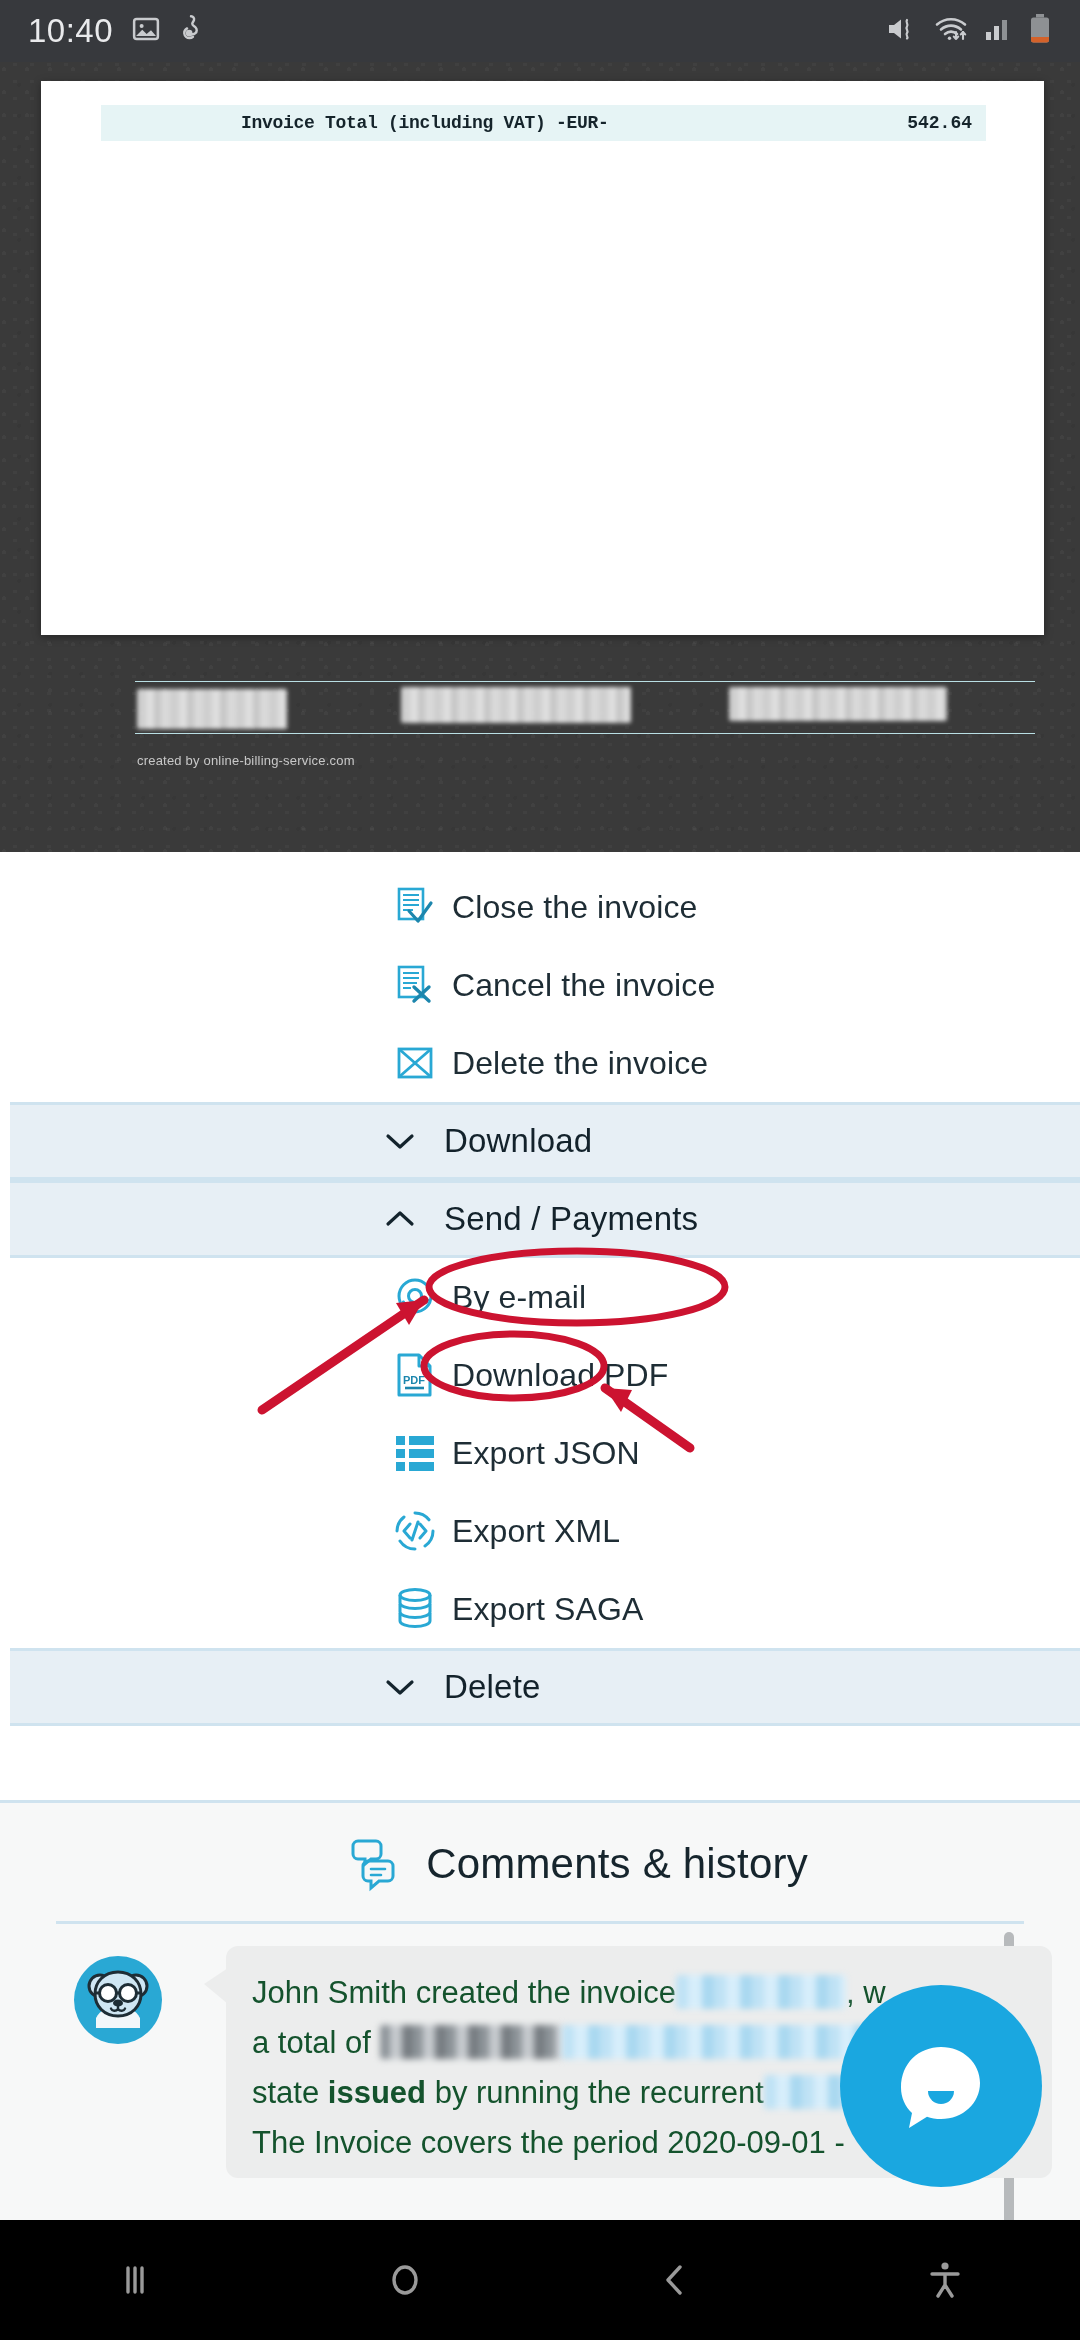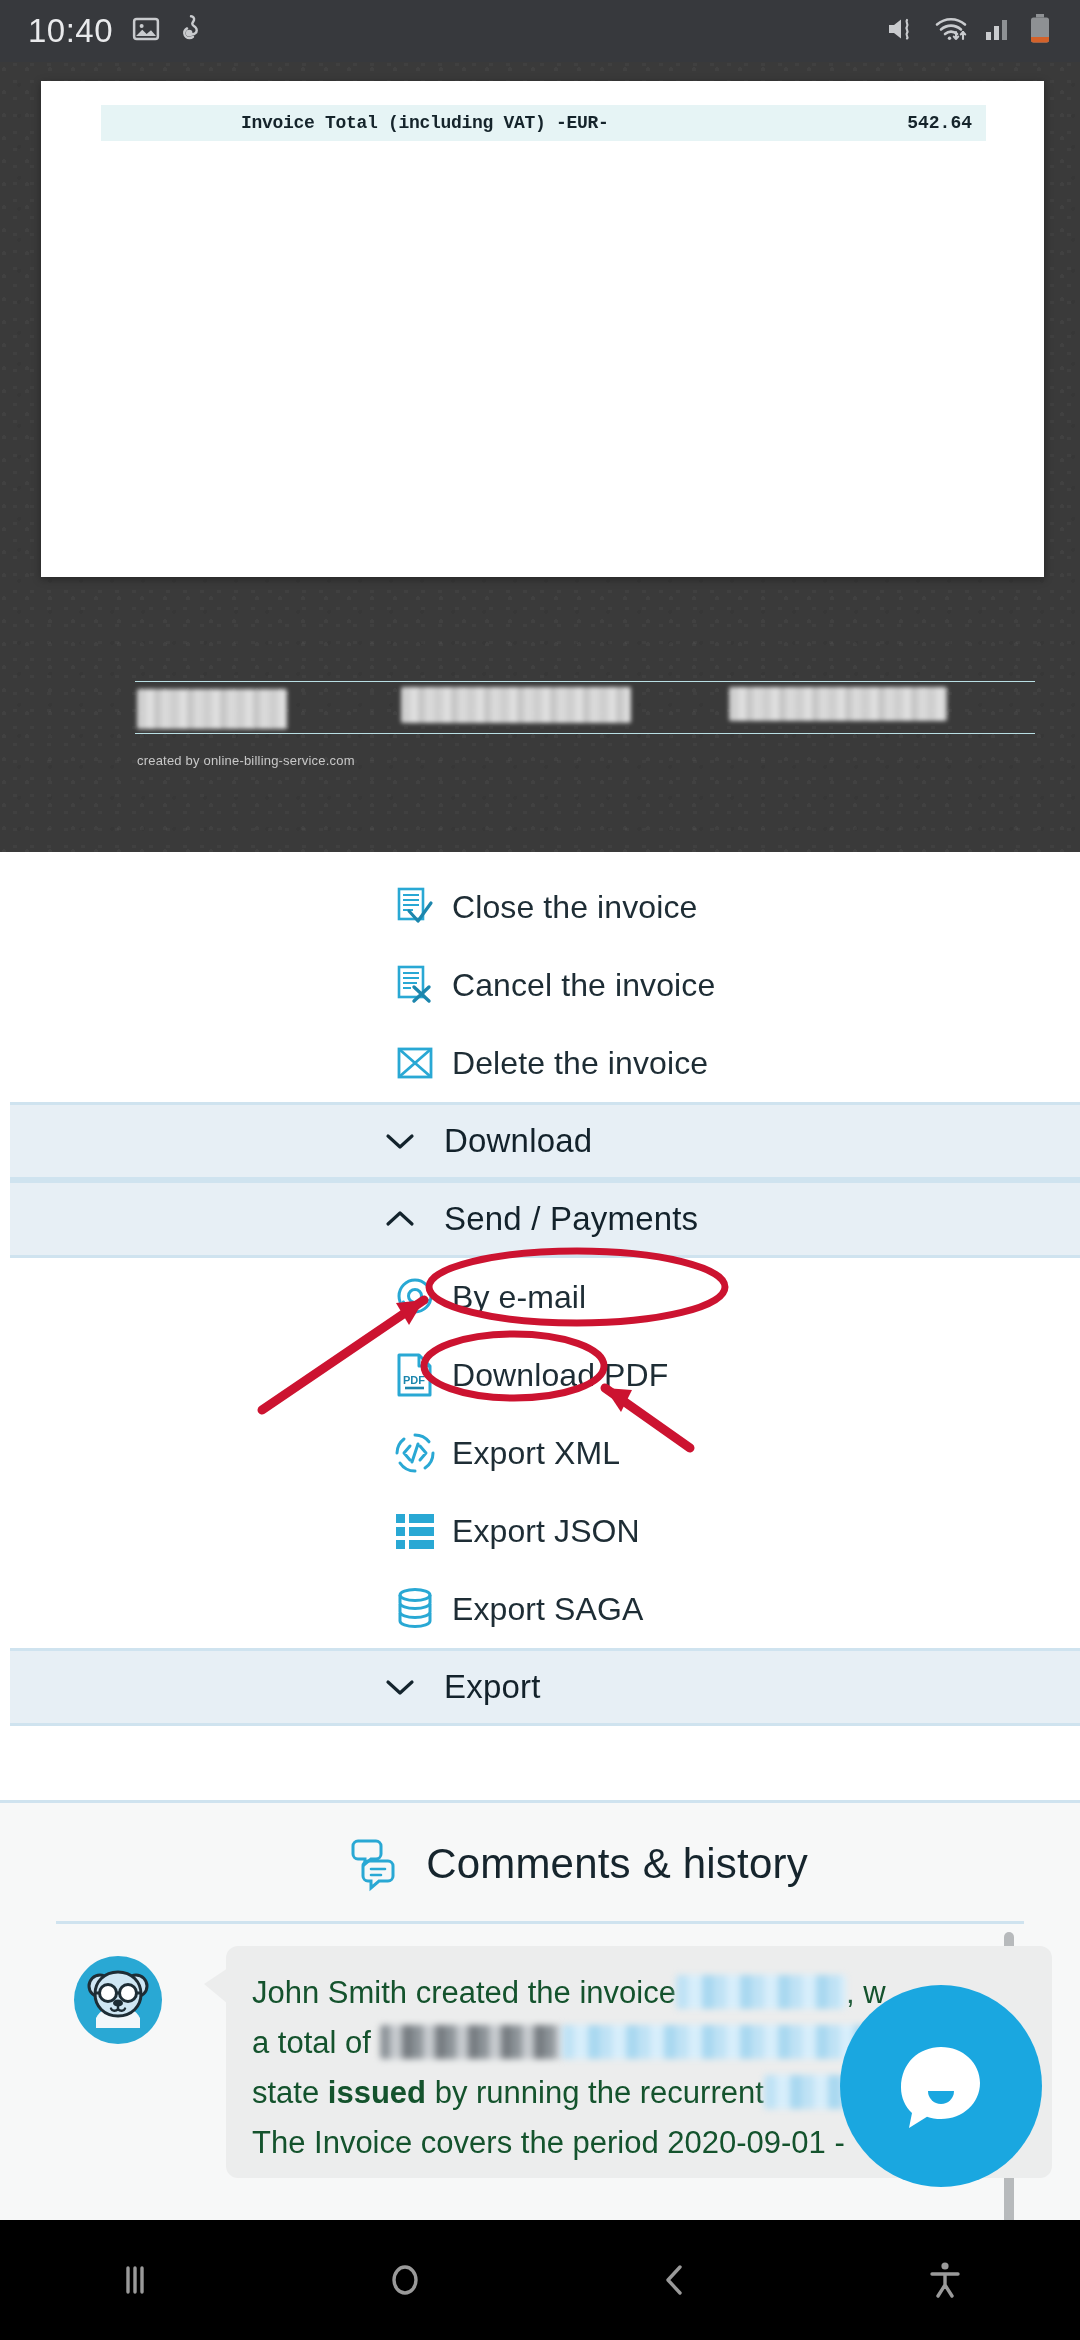--- a/index.html
+++ b/index.html
@@ -27,21 +27,21 @@
     position: absolute; top: 62px; left: 0; width: 1080px; height: 790px;
     background: #3a3a3a;
     background-image:
       radial-gradient(circle at 18% 32%, rgba(255,255,255,.035) 0 2px, transparent 2px),
       radial-gradient(circle at 62% 74%, rgba(0,0,0,.05) 0 2px, transparent 2px),
       radial-gradient(circle at 88% 15%, rgba(255,255,255,.03) 0 2px, transparent 2px);
     background-size: 23px 23px, 31px 31px, 17px 17px;
     overflow: hidden;
   }
   .paper {
-    position: absolute; left: 41px; top: 19px; width: 1003px; height: 496px;
+    position: absolute; left: 41px; top: 19px; width: 1003px; height: 554px;
     background: #fff;
     box-shadow: 0 2px 8px rgba(0,0,0,.35);
   }
   .total-row {
     position: absolute; left: 60px; top: 24px; width: 885px; height: 36px;
     background: #e6f4f5; display: flex; align-items: center;
     font-family: "Liberation Mono", monospace;
   }
   .total-label { font-size: 18px; color: #15242b; font-weight: 700; margin-left: 140px; letter-spacing: -0.3px; }
   .total-value { margin-left: auto; margin-right: 14px; font-size: 18px; color: #15242b; font-weight: 700; }
@@ -277,61 +277,61 @@
           <path d="M24 2v11h11" fill="none" stroke="#29a8d4" stroke-width="3" stroke-linejoin="round"></path>
           <text x="19" y="31" font-family="Liberation Sans, sans-serif" font-size="11" font-weight="bold" fill="#1c86ad" text-anchor="middle">PDF</text>
           <path d="M10 35h19" stroke="#1c86ad" stroke-width="2.6"></path>
         </svg>
       </span>
       <span class="act-label">Download PDF</span>
     </div>
 
     <div class="sub-item">
       <span class="act-ic">
-        <svg width="44" height="44" viewBox="0 0 44 44">
-          <path d="M22 4a18 18 0 0 1 14 6.8M40 22a18 18 0 0 1-8 15M22 40A18 18 0 0 1 7 32M4 22A18 18 0 0 1 11 8" fill="none" stroke="#29a8d4" stroke-width="3" stroke-linecap="round"></path>
-          <path d="M17 15l-6 7 6 7M27 15l6 7-6 7M25 13l-6 18" fill="none" stroke="#29a8d4" stroke-width="3" stroke-linecap="round" stroke-linejoin="round"></path>
-        </svg>
-      </span>
-      <span class="act-label">Export XML</span>
-    </div>
-
-    <div class="sub-item">
-      <span class="act-ic">
         <svg width="42" height="42" viewBox="0 0 42 42">
           <rect x="2" y="4" width="9" height="9" fill="#29a8d4"></rect>
           <rect x="2" y="17" width="9" height="9" fill="#29a8d4"></rect>
           <rect x="2" y="30" width="9" height="9" fill="#29a8d4"></rect>
           <rect x="15" y="4" width="25" height="9" fill="#29a8d4"></rect>
           <rect x="15" y="17" width="25" height="9" fill="#29a8d4"></rect>
           <rect x="15" y="30" width="25" height="9" fill="#29a8d4"></rect>
         </svg>
       </span>
       <span class="act-label">Export JSON</span>
     </div>
 
     <div class="sub-item">
       <span class="act-ic">
+        <svg width="44" height="44" viewBox="0 0 44 44">
+          <path d="M22 4a18 18 0 0 1 14 6.8M40 22a18 18 0 0 1-8 15M22 40A18 18 0 0 1 7 32M4 22A18 18 0 0 1 11 8" fill="none" stroke="#29a8d4" stroke-width="3" stroke-linecap="round"></path>
+          <path d="M17 15l-6 7 6 7M27 15l6 7-6 7M25 13l-6 18" fill="none" stroke="#29a8d4" stroke-width="3" stroke-linecap="round" stroke-linejoin="round"></path>
+        </svg>
+      </span>
+      <span class="act-label">Export XML</span>
+    </div>
+
+    <div class="sub-item">
+      <span class="act-ic">
         <svg width="40" height="44" viewBox="0 0 40 44">
           <ellipse cx="20" cy="8" rx="15" ry="5.5" fill="none" stroke="#29a8d4" stroke-width="3"></ellipse>
           <path d="M5 8v8c0 3 6.7 5.5 15 5.5S35 19 35 16V8" fill="none" stroke="#29a8d4" stroke-width="3"></path>
           <path d="M5 17v8c0 3 6.7 5.5 15 5.5S35 28 35 25v-8" fill="none" stroke="#29a8d4" stroke-width="3"></path>
           <path d="M5 26v8c0 3 6.7 5.5 15 5.5S35 37 35 34v-8" fill="none" stroke="#29a8d4" stroke-width="3"></path>
         </svg>
       </span>
       <span class="act-label">Export SAGA</span>
     </div>
 
     <div class="sec-head">
       <span class="sec-chev">
         <svg width="30" height="20" viewBox="0 0 30 20">
             <path d="M3 5l12 11L27 5" fill="none" stroke="#14242d" stroke-width="3.2" stroke-linecap="round" stroke-linejoin="round"></path>
           </svg>
       </span>
-      <span class="sec-title">Export</span>
+      <span class="sec-title">Delete</span>
     </div>
   </div>
 
   <div class="comments">
     <div class="com-head">
       <span class="com-head-ic">
         <svg width="58" height="58" viewBox="0 0 58 58">
           <path d="M14 6h18a5 5 0 0 1 5 5v8a5 5 0 0 1-5 5h-5l-6 5v-5h-7a5 5 0 0 1-5-5v-8a5 5 0 0 1 5-5z" fill="none" stroke="#29a8d4" stroke-width="3"></path>
           <path d="M24 26h20a5 5 0 0 1 5 5v10a5 5 0 0 1-5 5h-9l-8 7v-7h-3a5 5 0 0 1-5-5V31a5 5 0 0 1 5-5z" fill="none" stroke="#29a8d4" stroke-width="3"></path>
           <path d="M27 34h14M27 40h10" stroke="#29a8d4" stroke-width="2.6" stroke-linecap="round"></path>

